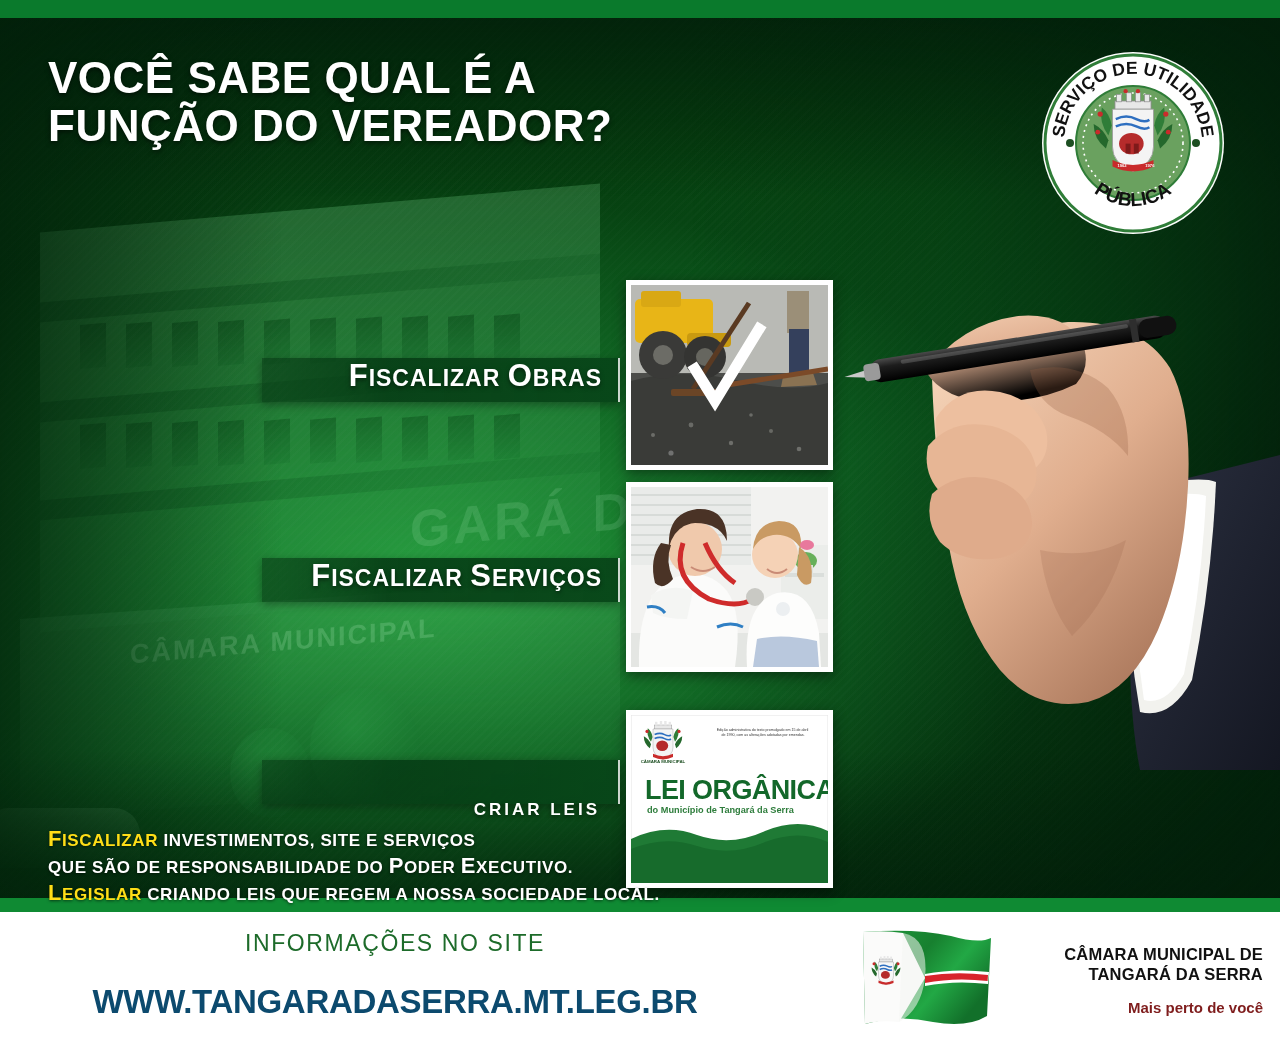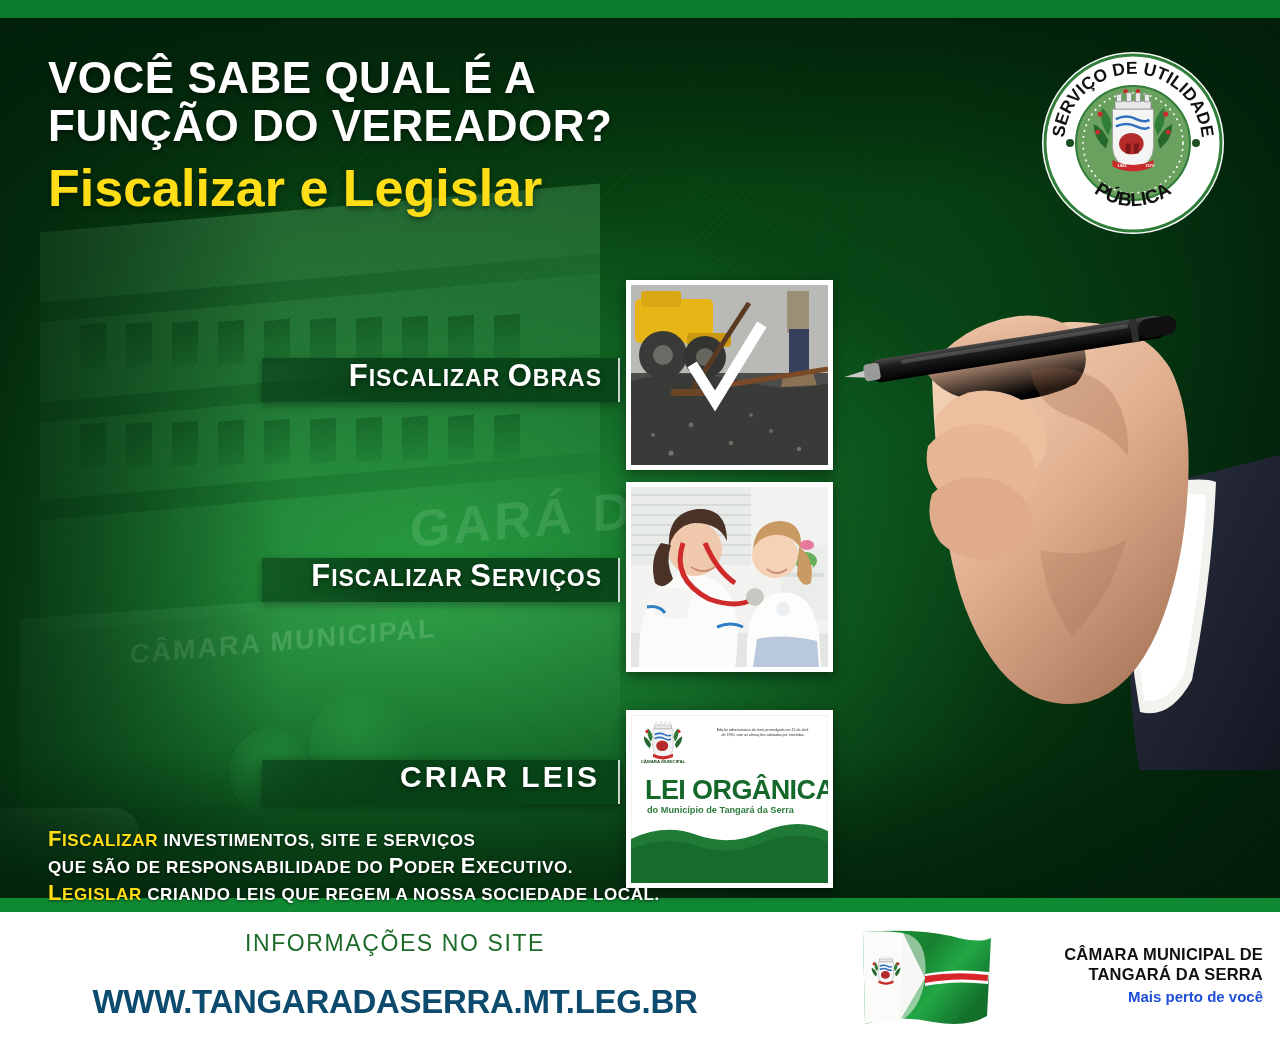--- a/index.html
+++ b/index.html
@@ -78,21 +78,21 @@
          border-right:2px solid rgba(255,255,255,0.85);
          box-shadow:0 3px 9px rgba(0,0,0,0.35); }
   .bar-1 { top:340px; justify-content:flex-end; padding-right:16px; }
   .bar-2 { top:540px; justify-content:flex-end; padding-right:16px; }
   .bar-3 { top:742px; justify-content:flex-end; padding-right:18px; }
   .bar-txt { color:#fff; font-weight:bold; white-space:nowrap;
              text-shadow:0 2px 4px rgba(0,0,0,0.5); }
   
   .sc { font-size:23px; letter-spacing:1px; }
   .sc .cap { font-size:31px; }
-  .plain { font-size:30px; letter-spacing:3px; }
+  .plain { font-size:17px; letter-spacing:3px;margin-top:40px; }
 
   
   .card { position:absolute; left:626px; width:207px; height:190px; z-index:13;
           background:#fff; padding:5px; box-shadow:0 4px 12px rgba(0,0,0,0.45); }
   .card-1 { top:262px; }
   .card-2 { top:464px; }
   .card-3 { top:692px; height:178px; }
   .card-inner { position:relative; width:100%; height:100%; overflow:hidden; }
 
   
@@ -105,21 +105,21 @@
   
   .divider { position:absolute; left:0; top:898px; width:1280px; height:14px; background:#0f8a33; }
   .footer { position:absolute; left:0; top:912px; width:1280px; height:132px; background:#ffffff; }
   .site-block { position:absolute; left:0; top:18px; width:790px; text-align:center; }
   .site-pre { color:#1d6b2a; font-size:23px; letter-spacing:1.6px; }
   .site-url { color:#0c4a6e; font-size:33px; font-weight:bold; letter-spacing:-0.3px; margin-top:26px; }
   .brand { position:absolute; left:855px; top:10px; width:410px; height:114px; }
   .brand-flag { position:absolute; left:0; top:6px; width:140px; height:104px; }
   .brand-txt { position:absolute; left:150px; top:22px; width:258px; text-align:right; }
   .brand-l1 { color:#111; font-size:16.5px; font-weight:bold; line-height:20px; letter-spacing:0.2px; }
-  .brand-l2 { color:#1d4ed8; font-size:15px; font-weight:bold; margin-top:4px; }
+  .brand-l2 { color:#7f1d1d; font-size:15px; font-weight:bold; margin-top:15px; }
 </style>
 </head>
 <body>
 
 <div class="poster">
 
   <div class="top-strip"></div>
 
   <div class="stage">
     <div class="stage-glow"></div>
@@ -209,21 +209,20 @@
           <polygon points="28,92 2,96 28,101" fill="#c9c9c9"></polygon>
           <rect x="22" y="87" width="16" height="17" rx="4" fill="#9a9a9a"></rect>
           <rect x="60" y="88" width="230" height="4" rx="2" fill="rgba(255,255,255,0.16)"></rect>
         </g>
       </svg>
     </div>
 
     <div class="headline">
       <div class="hl-line">VOCÊ SABE QUAL É A</div>
       <div class="hl-line">FUNÇÃO DO VEREADOR?</div>
-      <div class="hl-accent">Fiscalizar e Legislar</div>
     </div>
 
     <div class="seal">
       <svg viewBox="0 0 186 186" width="186" height="186">
         <defs>
           <path id="arcTop" d="M 24 93 A 69 69 0 0 1 162 93"></path>
           <path id="arcBot" d="M 30 93 A 63 63 0 0 0 156 93"></path>
         </defs>
         <circle cx="93" cy="93" r="91" fill="#ffffff"></circle>
         <circle cx="93" cy="93" r="88" fill="none" stroke="#2f7d38" stroke-width="3"></circle>

